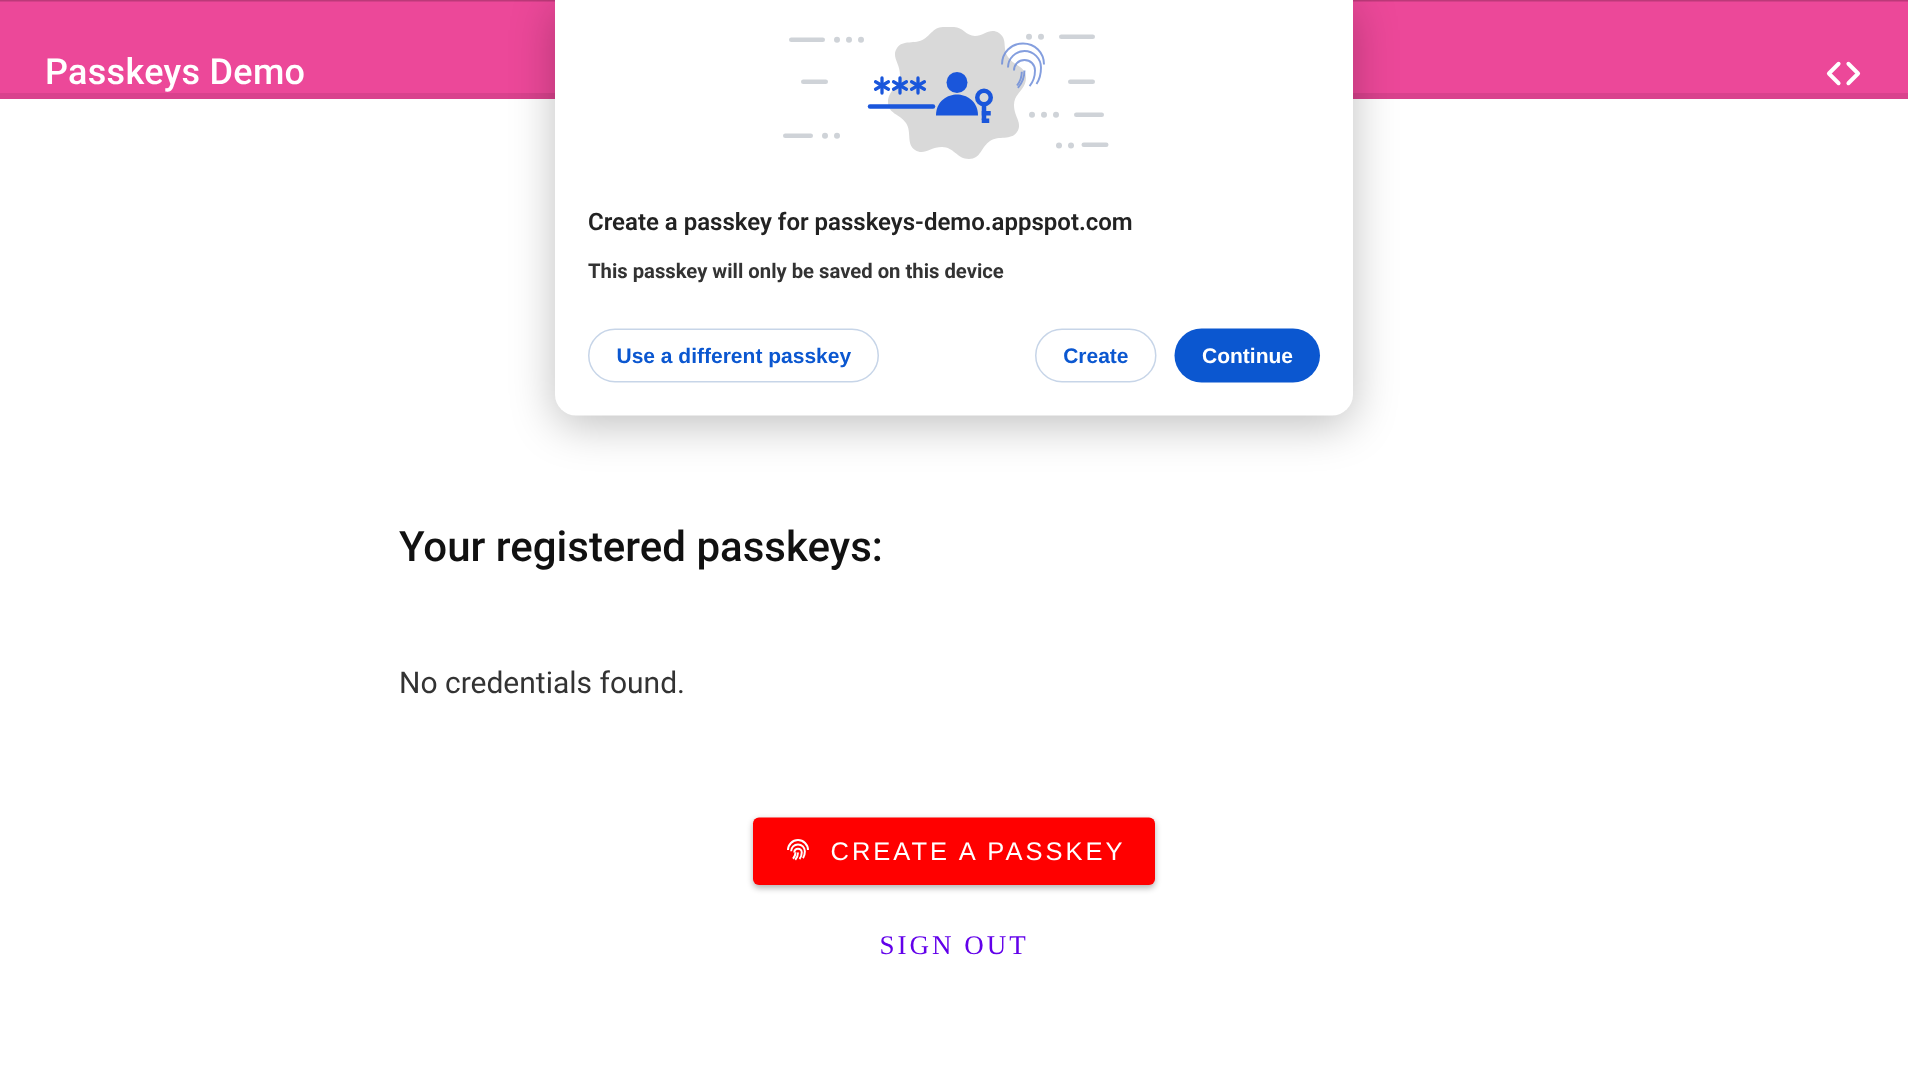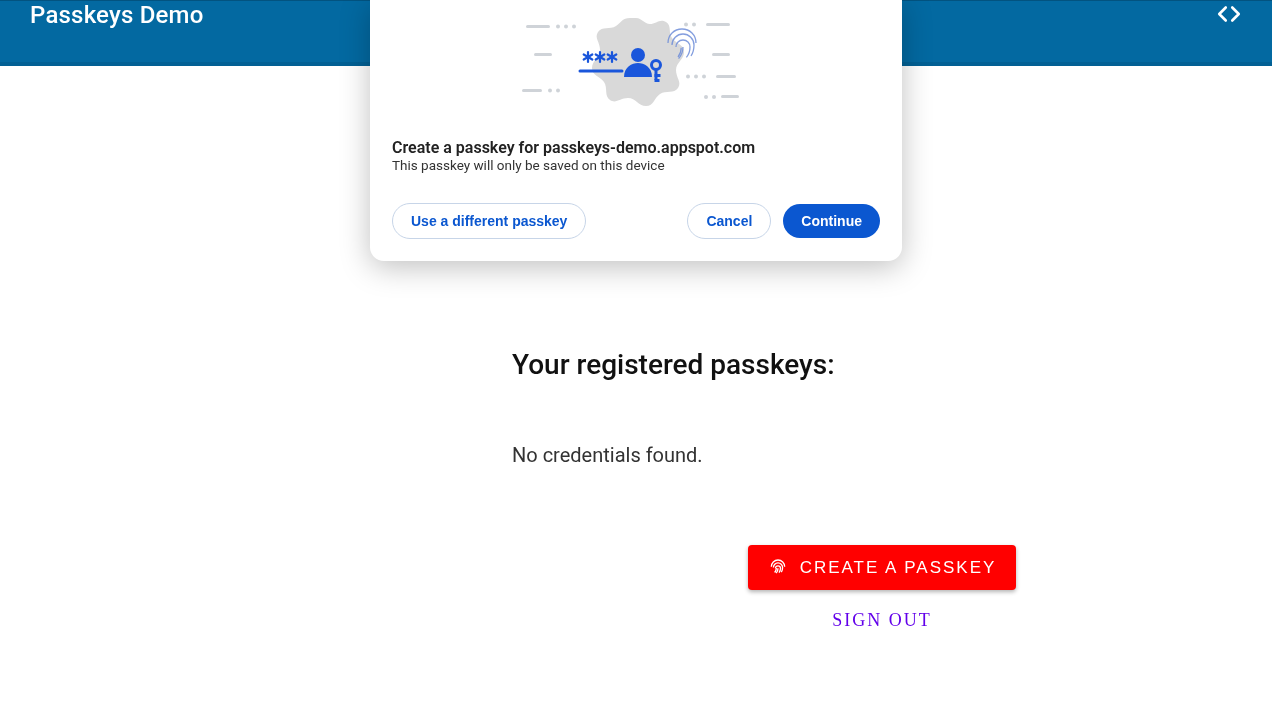--- a/index.html
+++ b/index.html
@@ -1,41 +1,41 @@
 <!DOCTYPE html>
 <html><head>
 <meta charset="utf-8">
 <style>
   * { box-sizing: border-box; margin: 0; padding: 0; }
   html, body { width: 100%; height: 100%; font-family: -apple-system, BlinkMacSystemFont, "Segoe UI", Roboto, Arial, sans-serif; background: #fff; }
 
   .header {
     width: 100%;
     height: 66px;
-    background: #0369a1;
-    display: flex;
-    align-items: flex-start;
+    background: #ec4899;
+    display: flex;
+    align-items: flex-end;
     justify-content: space-between;
     padding: 0 30px;
     border-top: 1px solid rgba(0,0,0,0.2);
     border-bottom: 4px solid rgba(0,0,0,0.08);
   }
   .header-title {
     color: #fff;
     font-size: 24px;
     font-weight: 500;
     letter-spacing: 0.2px;
   }
   .header-icon { color: #fff; display: flex; align-items: center; }
 
   .main {
     width: 100%;
     display: flex;
     flex-direction: column;
-    align-items: flex-end;
+    align-items: center;
   }
   .section {
     width: 780px;
     max-width: 100%;
     padding: 0 20px;
   }
   .section h2 {
     font-size: 28px;
     font-weight: 500;
     margin-top: 282px;
@@ -44,21 +44,21 @@
   .no-creds {
     font-size: 20px;
     color: #333;
     margin-top: 62px;
   }
   .actions {
     margin-top: 78px;
     display: flex;
     flex-direction: column;
     align-items: center;
-    gap: 20px;
+    gap: 30px;
   }
   .btn-create {
     background: #FF0000;
     color: #fff;
     border: none;
     padding: 10px 20px;
     font-size: 17px;
     letter-spacing: 2px;
     font-weight: 500;
     border-radius: 4px;
@@ -112,24 +112,25 @@
     gap: 18px;
     border-top: 1px solid #dbe4ee;
     border-bottom: 1px solid #dbe4ee;
     margin-top: 16px;
     padding: 12px 4px;
   }
   .user-name { font-size: 14px; color: #333; }
   .dialog-note {
     font-size: 13.5px;
     color: #333;
+    margin-top: 16px;
+    font-weight: bold;
   }
   .dialog-actions {
     display: flex;
-    align-items: center;
     margin-top: 30px;
     gap: 12px;
   }
   .pill {
     border-radius: 999px;
     padding: 9px 18px;
     font-size: 14px;
     font-weight: 600;
     cursor: pointer;
   }
@@ -253,17 +254,17 @@
 
   <div class="dialog-body">
     <div class="dialog-title">Create a passkey for passkeys-demo.appspot.com</div>
 
 
     <div class="dialog-note">This passkey will only be saved on this device</div>
 
     <div class="dialog-actions">
       <button class="pill pill-outline">Use a different passkey</button>
       <span class="spacer"></span>
-      <button class="pill pill-outline">Cancel</button>
+      <button class="pill pill-outline">Create</button>
       <button class="pill pill-solid">Continue</button>
     </div>
   </div>
 </div>
 
 </body></html>

